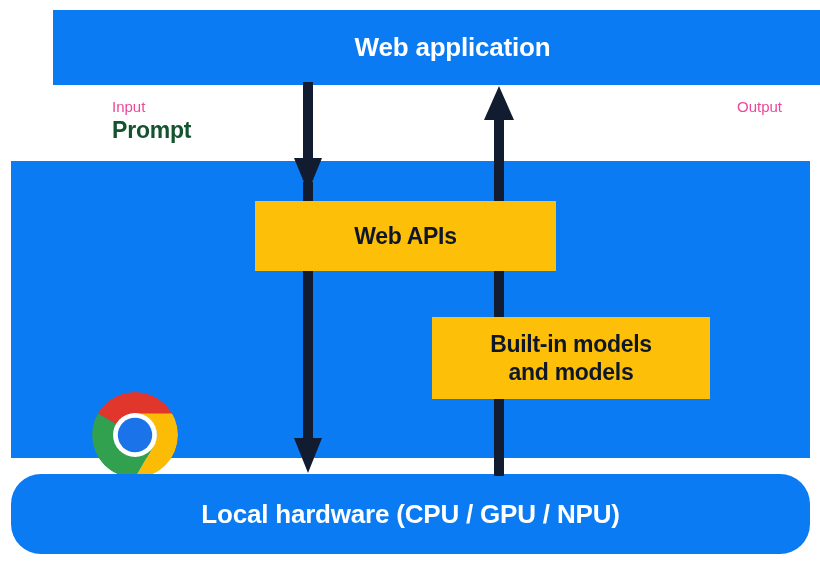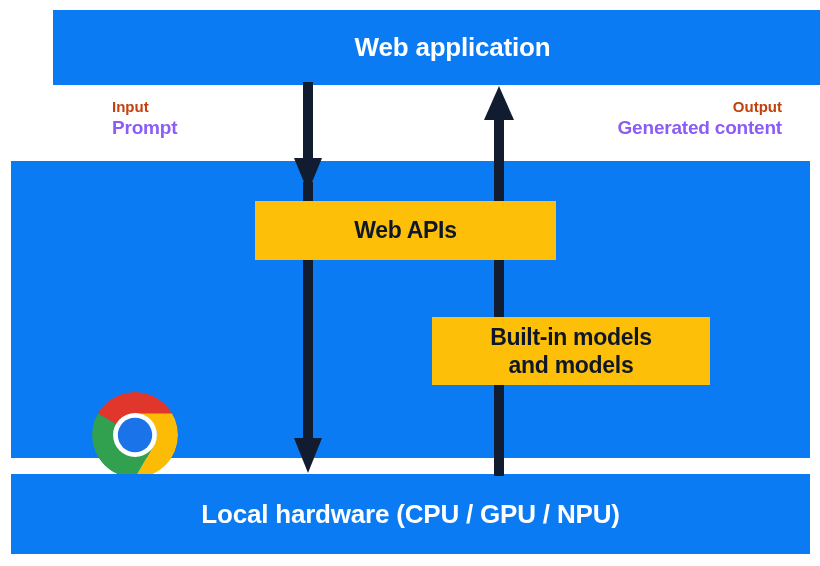--- a/index.html
+++ b/index.html
@@ -38,20 +38,21 @@
     top: 161px;
     width: 799px;
     height: 297px;
     display: block;
   }
   #panel-local-hardware {
     left: 11px;
     top: 474px;
     width: 799px;
     height: 80px;
+    border-radius: 30px;
   }
 
   .panel-title {
     color: #ffffff;
     font-size: 26px;
     font-weight: bold;
     letter-spacing: -0.2px;
     white-space: nowrap;
   }
 
@@ -66,28 +67,28 @@
     top: 97px;
     text-align: left;
   }
   #io-output {
     right: 38px;
     top: 97px;
     text-align: right;
   }
   .io-kind {
     display: block;
-    color: #c2410c;
+    color: #ec4899;
     font-size: 15px;
-    font-weight: bold;
+    font-weight: normal;
   }
   .io-value {
     display: block;
-    color: #8b5cf6;
-    font-size: 19px;
+    color: #14532d;
+    font-size: 23px;
     font-weight: bold;
     letter-spacing: -0.2px;
   }
 
   
   .arrow-svg {
     position: absolute;
     overflow: visible;
     pointer-events: none;
   }
@@ -127,48 +128,47 @@
     color: #0d1729;
     font-size: 23px;
     font-weight: bold;
     line-height: 1.22;
     letter-spacing: -0.3px;
   }
   #box-web-apis {
     left: 255px;
     top: 201px;
     width: 301px;
-    height: 59px;
+    height: 70px;
     z-index: 4;
   }
   #box-builtin-models {
     left: 432px;
     top: 317px;
     width: 278px;
-    height: 68px;
+    height: 82px;
     z-index: 4;
   }
 </style>
 </head>
 <body>
 
 <div id="canvas">
 
   <div class="panel" id="panel-web-application">
     <span class="panel-title">Web application</span>
   </div>
 
   <div class="io-label" id="io-input">
     <span class="io-kind">Input</span>
     <span class="io-value">Prompt</span>
   </div>
 
   <div class="io-label" id="io-output">
     <span class="io-kind">Output</span>
-    <span class="io-value">Generated content</span>
   </div>
 
   <div class="panel" id="panel-browser">
 
     <svg id="browser-logo" viewBox="0 0 100 100">
       <defs>
         <clipPath id="clipCircle">
             <circle cx="50" cy="50" r="50"></circle>
           </clipPath>
       </defs>

